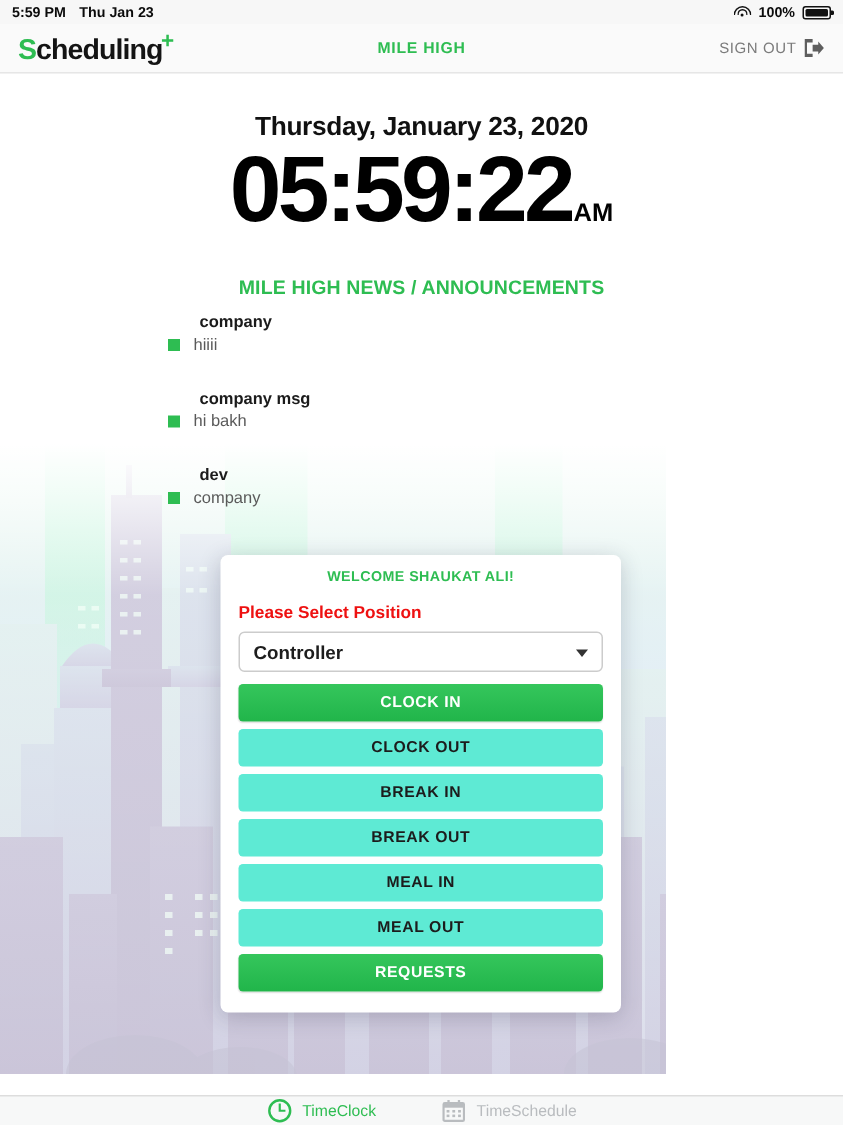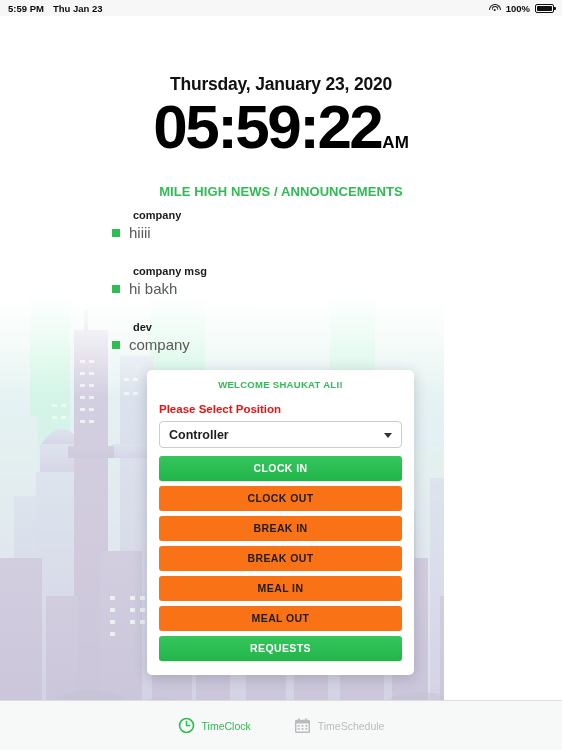--- a/index.html
+++ b/index.html
@@ -194,21 +194,21 @@
     margin-bottom: 3px;
   }
   .news-body-row { display: flex; align-items: center; gap: 9px; }
   .news-bullet {
     width: 8px; height: 8px;
     background: #2ebd52;
     flex: 0 0 8px;
     display: block;
   }
   .news-body {
-    font-size: 15px;
+    font-size: 11px;
     color: #5a5a5a;
   }
 
   
   .card {
     position: absolute;
     left: 147px;
     top: 321px;
     width: 267px;
     background: #ffffff;
@@ -272,32 +272,32 @@
     line-height: 25px;
     text-align: center;
     padding: 0;
   }
   .btn-green {
     background: linear-gradient(to bottom, #35c65c 0%, #21b54a 100%);
     color: #ffffff;
     box-shadow: 0 1px 1px rgba(0,0,0,0.13);
   }
   .btn-grey {
-    background: #f97316;
+    background: #5eead4;
     color: #1c1c1c;
   }
   .btn.last { margin-bottom: 0; }
   .btn-gap { margin-top: 7px; }
 
   
   .tabbar {
     position: absolute;
     bottom: 0; left: 0;
     width: 562px;
-    height: 50px;
+    height: 20px;
     background: #f7f8f8;
     border-top: 1px solid #dddddd;
     display: flex;
     align-items: center;
     justify-content: center;
     gap: 43px;
     z-index: 60;
   }
   .tab { display: flex; align-items: center; gap: 7px; cursor: pointer; }
   .tab .lbl { font-size: 10.5px; }
@@ -321,20 +321,31 @@
           <i class="b"></i>
           <i class="c"></i>
         </span>
       <span>100%</span>
       <span class="batt">
           <span></span>
         </span>
     </div>
   </div>
 
+  <div class="appheader">
+    <div class="logo"><span class="s">S</span><span>cheduling</span><span class="plus">+</span></div>
+    <div class="hdr-center">MILE HIGH</div>
+    <div class="signout">
+      <span>SIGN OUT</span>
+      <svg class="signout-ic" viewBox="0 0 20 18">
+        <path d="M2 1 H9 V4 H4 V14 H9 V17 H2 Z" fill="#5e5e5e"></path>
+        <path d="M9 6 H14 V3.2 L19 9 L14 14.8 V12 H9 Z" fill="#5e5e5e"></path>
+      </svg>
+    </div>
+  </div>
 
   <div class="content">
 
     <div class="city">
       <svg viewBox="0 0 562 420" preserveAspectRatio="none">
         <defs>
           <linearGradient id="sky" x1="0" y1="0" x2="0" y2="1">
             <stop offset="0%" stop-color="#d6f3e2"></stop>
             <stop offset="45%" stop-color="#ccdff0"></stop>
             <stop offset="100%" stop-color="#c3c9e4"></stop>

